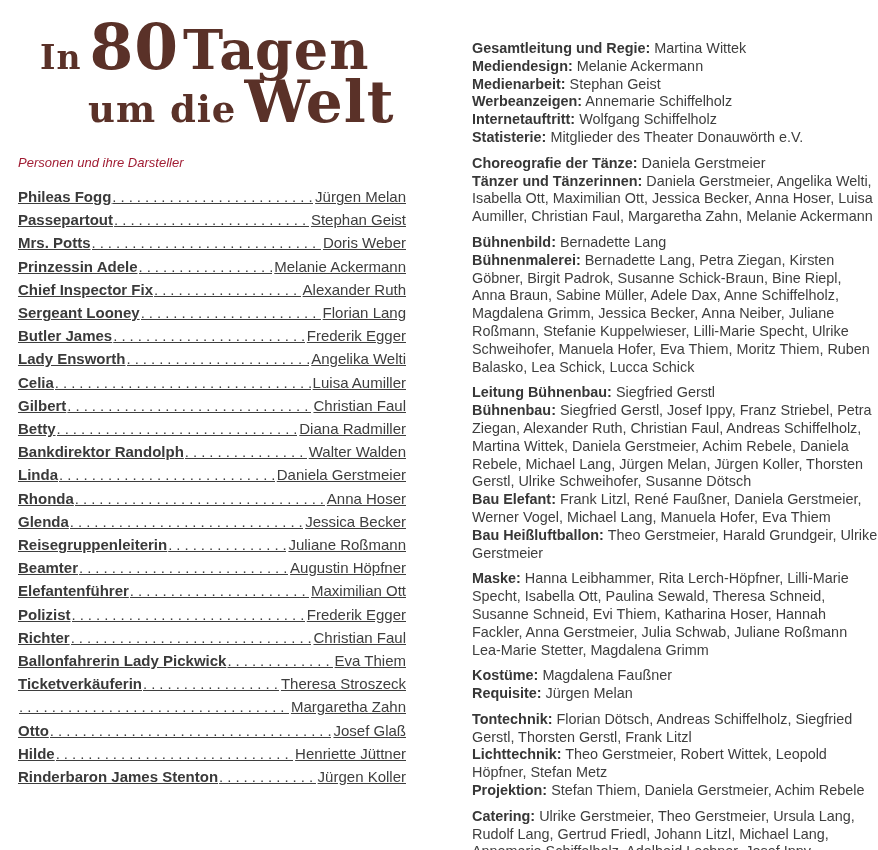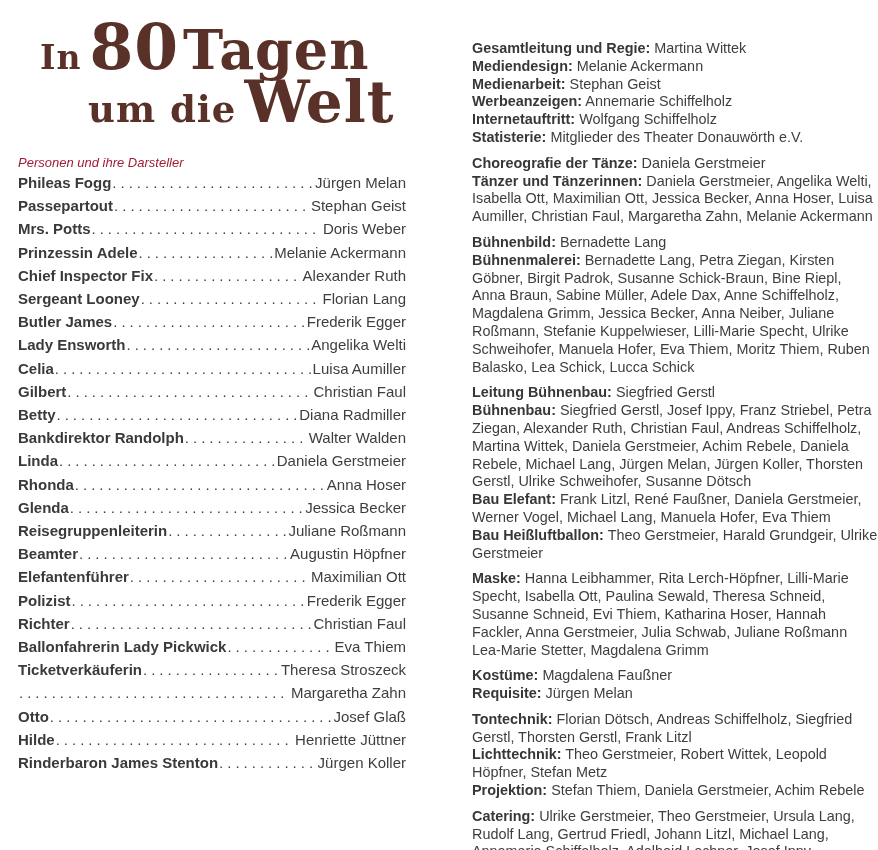--- a/index.html
+++ b/index.html
@@ -27,21 +27,21 @@
   .t-sm2 { font-size: 37px; }
   .t-xl2 { font-size: 58px; margin-left: 8px; }
 
   .section-heading {
     margin-top: 24px;
     font-style: italic;
     font-size: 13px;
     color: #a01c33;
   }
 
-  .cast-list { margin-top: 1px; }
+  .cast-list { margin-top: 15px; text-decoration: underline; }
   .cast-row {
     display: flex;
     align-items: baseline;
     font-size: 15px;
     line-height: 23.2px;
     white-space: nowrap;
   }
   .cast-role { font-weight: bold; color: #3a3a3a; }
   .leader-dots {
     flex: 1 1 auto;

